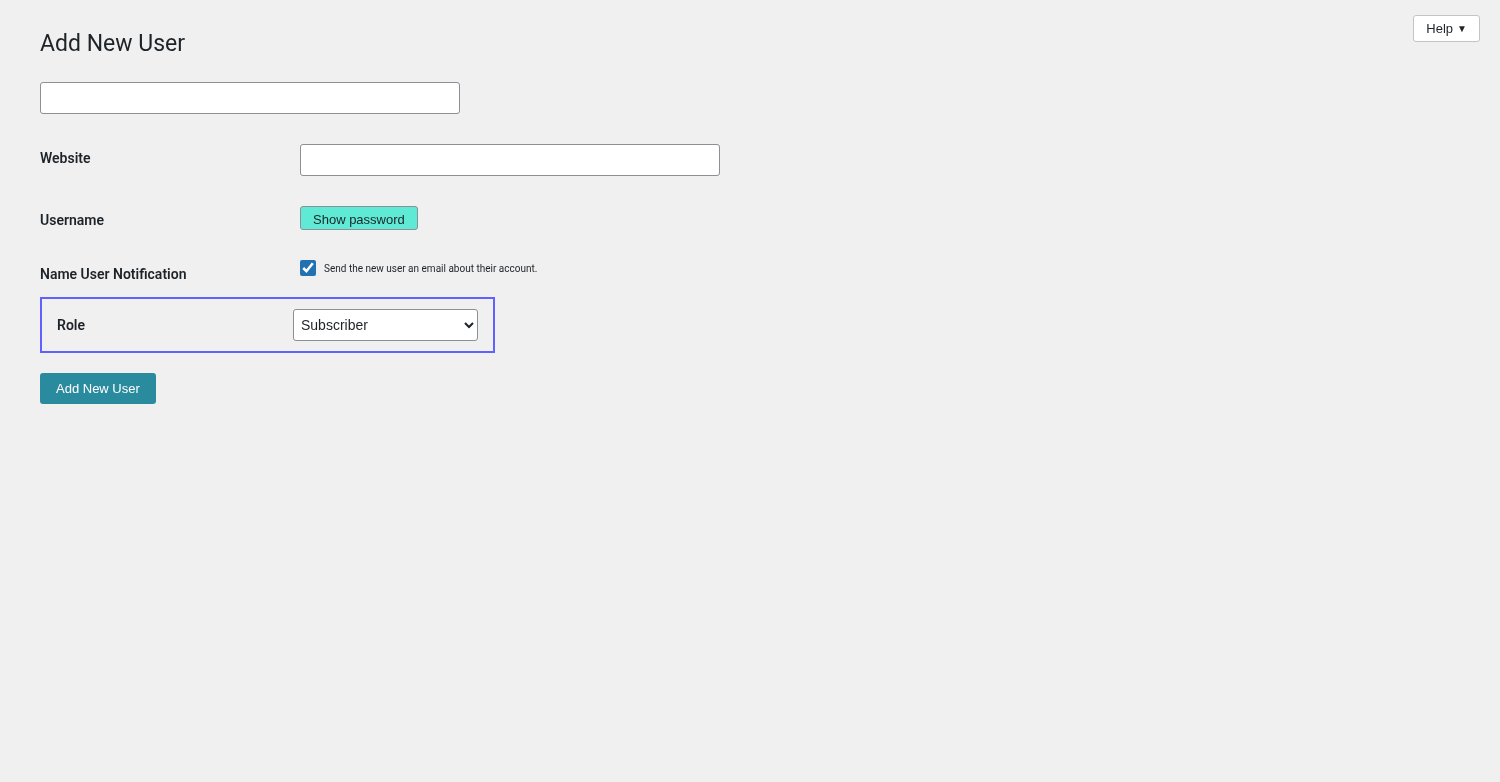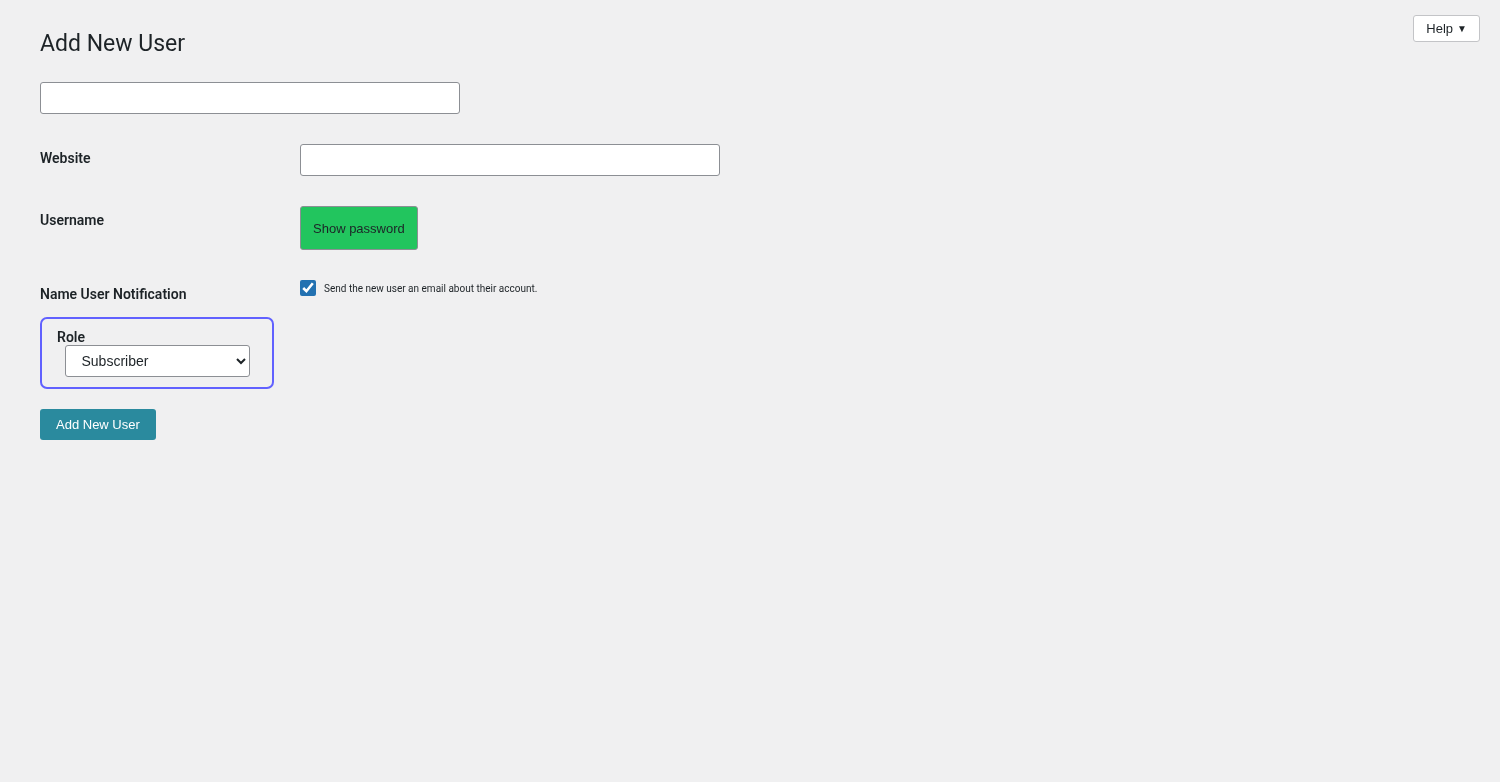--- a/index.html
+++ b/index.html
@@ -91,28 +91,28 @@
       border: 1px solid #8c8f94;
       border-radius: 3px;
       background: #fff;
       padding: 0 8px;
       font-size: 14px;
       color: #1d2327;
       outline: none;
     }
 
     .show-password-btn {
-      background: #22c55e;
+      background: #5eead4;
       border: 1px solid #8c8f94;
       border-radius: 3px;
       padding: 5px 12px;
       font-size: 13px;
       cursor: pointer;
       color: #1d2327;
-      height: 44px;
+      height: 24px;
     }
 
     .notification-row {
       display: flex;
       align-items: center;
       gap: 8px;
     }
 
     .notification-checkbox {
       width: 16px;
@@ -121,45 +121,45 @@
       cursor: pointer;
     }
 
     .notification-text {
       color: #1d2327;
       font-size: 10px;
     }
 
     .role-row {
       border: 2px solid #6161ff;
-      border-radius: 7px;
+      border-radius: 0;
       padding: 10px 15px;
       display: flex;
       align-items: center;
       max-width: 510px;
-      flex-direction: column;
     }
 
     .role-row .form-label {
       width: 200px;
       min-width: 200px;
       padding-top: 0;
     }
 
     .role-select {
       width: 185px;
       height: 32px;
       border: 1px solid #8c8f94;
       border-radius: 3px;
       background: #fff;
-      padding: 0 12px;
+      padding: 0 3px;
       font-size: 14px;
       color: #1d2327;
       cursor: pointer;
       appearance: auto;
+      margin-left: 36px;
     }
 
     .add-user-btn {
       background-color: #2a8a9e;
       color: #fff;
       border: none;
       border-radius: 3px;
       padding: 8px 16px;
       font-size: 13px;
       cursor: pointer;

